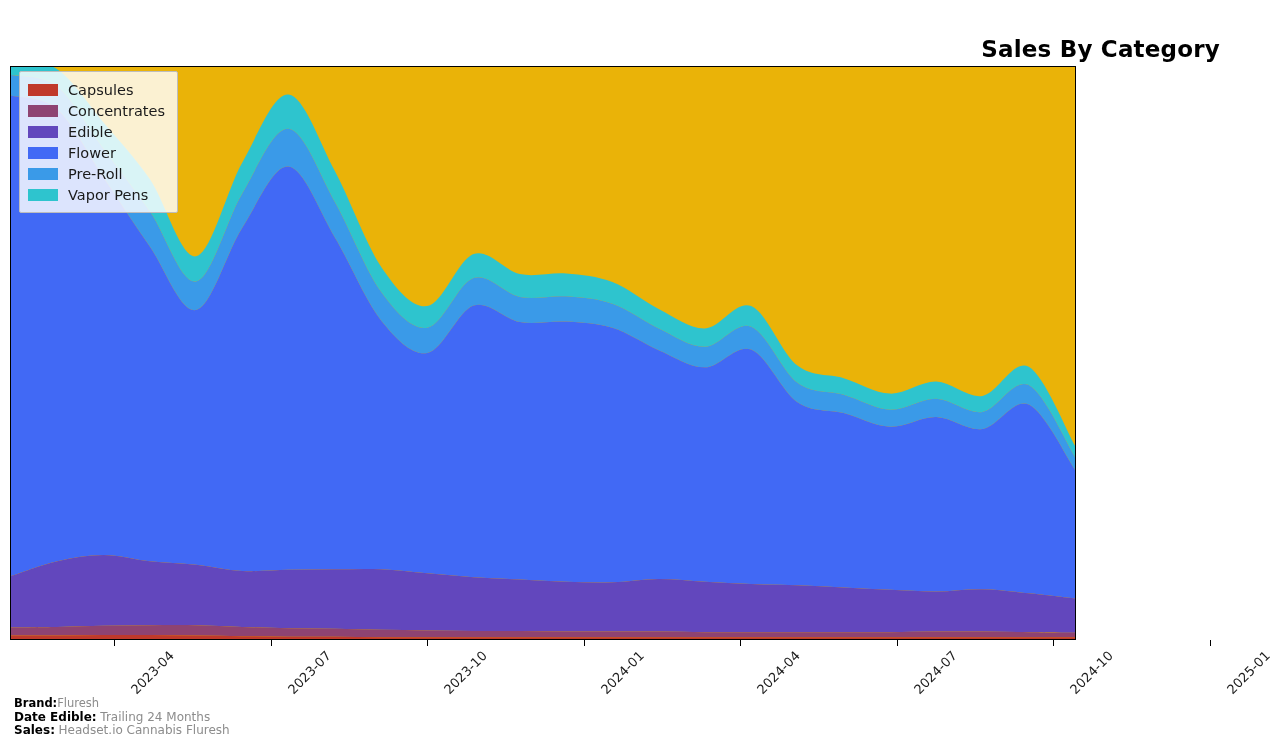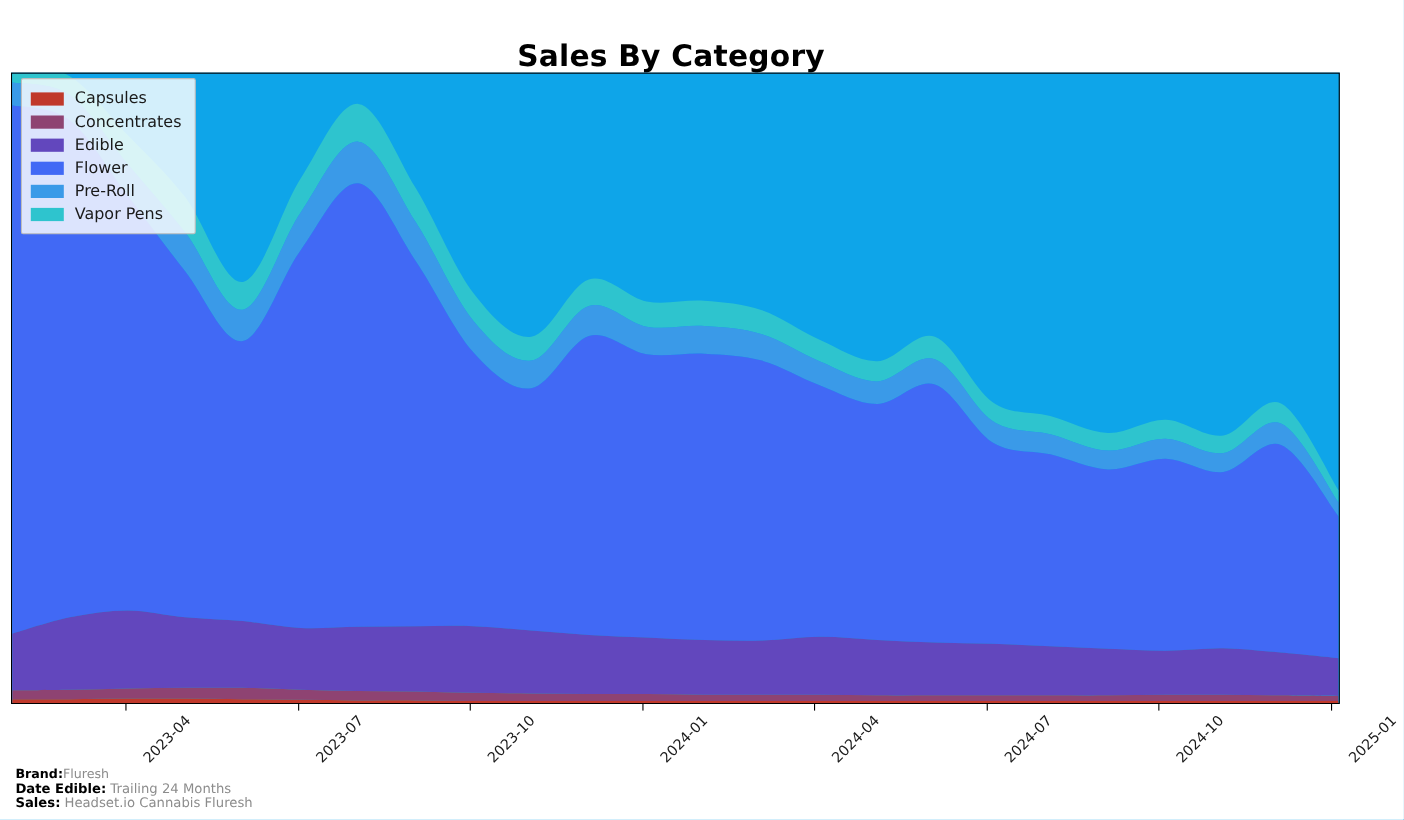--- a/index.html
+++ b/index.html
@@ -8,40 +8,40 @@
     width: 1276px; height: 745px;
     background: #ffffff;
     font-family: "DejaVu Sans", "Liberation Sans", sans-serif;
     overflow: hidden;
   }
   #root { position: relative; width: 1276px; height: 745px; background: #fff; }
 
   
   #chart-title {
     position: absolute; left: 0; top: 36px; width: 1220px;
-    text-align: center;
-    font-size: 27px; font-weight: bold; color: #000;
+    text-align: right;
+    font-size: 23px; font-weight: bold; color: #000;
     letter-spacing: .2px;
   }
   #brand-logo {
     position: absolute; right: 14px; top: 8px;
     display: flex; align-items: center; gap: 10px;
   }
   #brand-logo .logo-mark { width: 58px; height: 50px; display: block; }
   #brand-logo .logo-word {
     font-size: 40px; font-weight: 600; color: #3b3b3b;
     letter-spacing: 1px; line-height: 1;
   }
 
   
   #plot-area {
     position: absolute; left: 10px; top: 66px;
-    width: 1208px; height: 574px;
+    width: 1066px; height: 574px;
     border: 1.4px solid #000;
-    background: #0ea5e9;
+    background: #eab308;
     overflow: hidden;
   }
   #plot-svg { position: absolute; left: 0; top: 0; width: 100%; height: 100%; display: block; }
 
   
   #legend {
     position: absolute; left: 8px; top: 4px;
     background: rgba(255,255,255,0.82);
     border: 1px solid #bdbdbd;
     border-radius: 2px;

